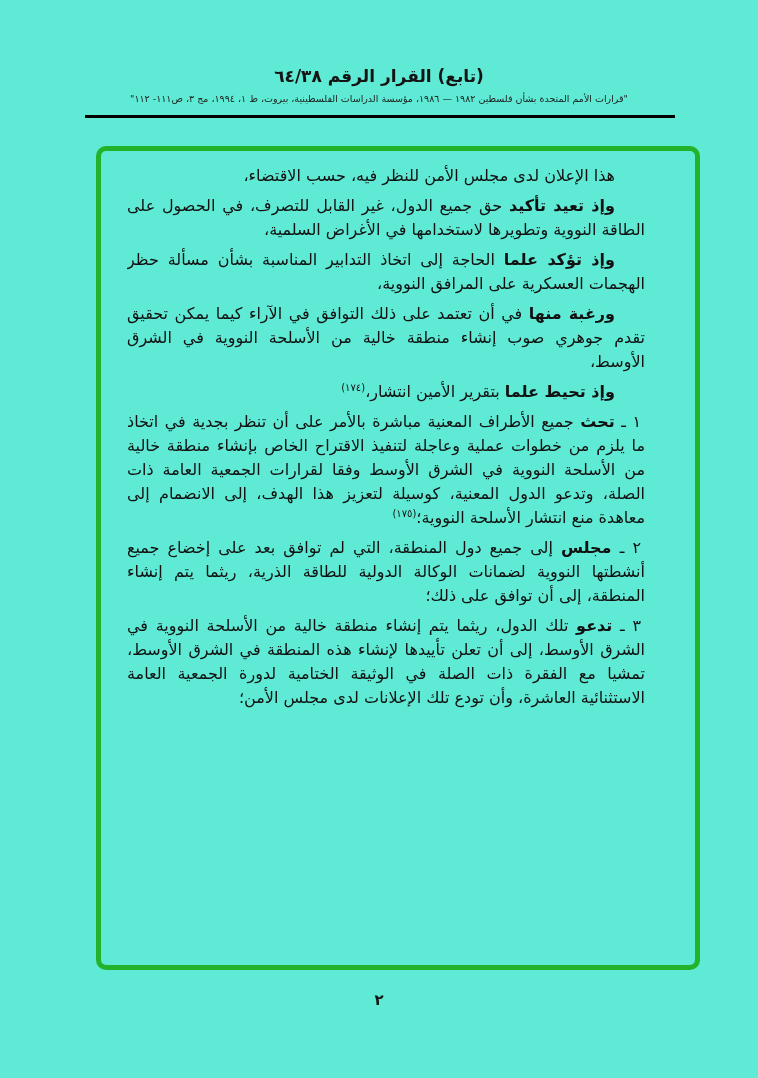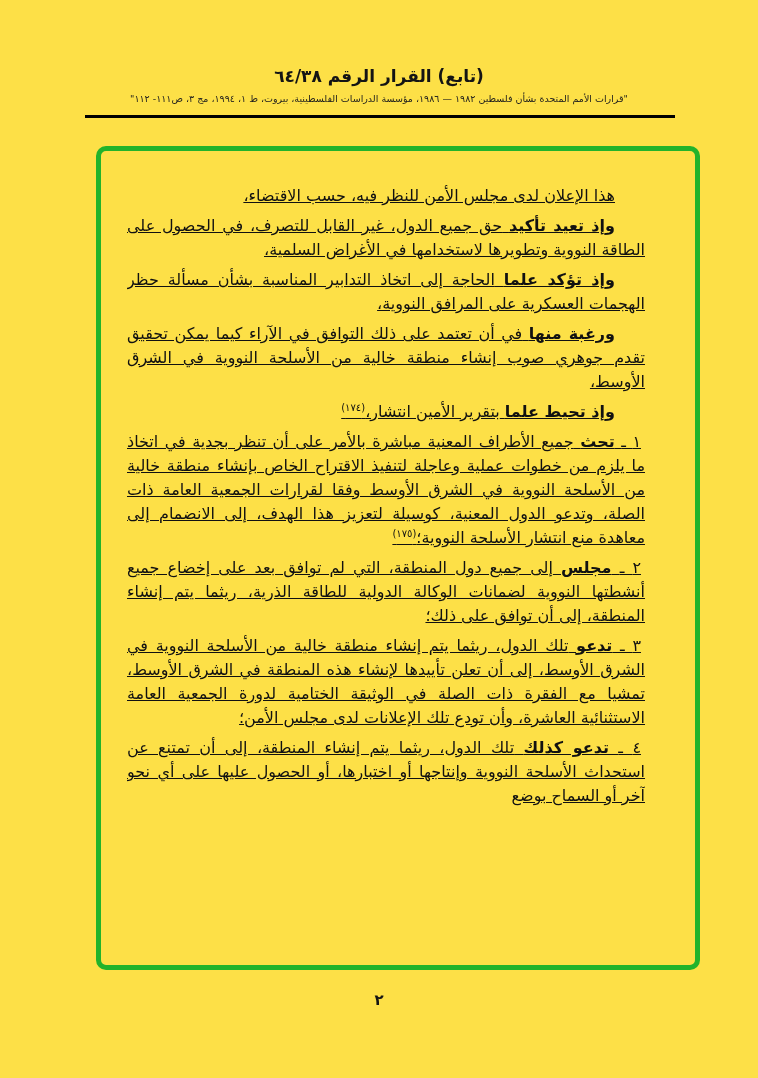--- a/index.html
+++ b/index.html
@@ -5,40 +5,40 @@
   * { box-sizing: border-box; }
   html, body { margin: 0; padding: 0; }
   body {
     width: 758px; height: 1078px;
     background: #ffffff;
     position: relative;
     overflow: hidden;
     font-family: "DejaVu Sans", sans-serif;
     color: #141414;
   }
-  .page { position: absolute; inset: 0; background: #fde047; }
+  .page { position: absolute; inset: 0; background: #5eead4; }
 
   
   .header { position: absolute; top: 66px; left: 0; width: 758px; text-align: center; direction: rtl; }
   .title  { font-size: 17px; font-weight: 700; letter-spacing: 0; }
   .source { font-size: 9.5px; margin-top: 7px; color: #1d1d1d; }
   .header-rule { position: absolute; top: 115px; left: 85px; width: 590px; height: 3px; background: #000; }
 
   
   .frame {
     position: absolute; left: 96px; top: 146px; width: 604px; height: 824px;
     border: 5px solid #22b32b; border-radius: 10px; background: transparent;
   }
 
   
   .content {
-    position: absolute; left: 127px; top: 184px; width: 518px; height: 718px;
+    position: absolute; left: 127px; top: 164px; width: 518px; height: 718px;
     overflow: hidden;
     direction: rtl; text-align: justify;
-    font-size: 16px; line-height: 24px; color: #111; text-decoration: underline;
+    font-size: 16px; line-height: 24px; color: #111;
   }
   .para { margin: 0 0 6px 0; text-indent: 30px; }
   .para.numbered { text-indent: 4px; }
   .pnum { font-weight: 400; }
   .lead { font-weight: 700; }
   sup { font-size: 10px; line-height: 0; }
 
   
   .footnotes { position: absolute; left: 127px; top: 891px; width: 518px; direction: rtl; }
   .fn-rule { width: 84px; height: 1px; background: #000; margin-bottom: 7px; }
@@ -73,19 +73,18 @@
     <p class="para"><span class="pnum"></span><b class="lead">ورغبة منها</b> <span>في أن تعتمد على ذلك التوافق في الآراء كيما يمكن تحقيق تقدم جوهري صوب إنشاء منطقة خالية من الأسلحة النووية في الشرق الأوسط،</span><sup></sup></p>
 
     <p class="para"><span class="pnum"></span><b class="lead">وإذ تحيط علما</b> <span>بتقرير الأمين انتشار،</span><sup>(١٧٤)</sup></p>
 
     <p class="para numbered"><span class="pnum">١ ـ</span> <b class="lead">تحث</b> <span>جميع الأطراف المعنية مباشرة بالأمر على أن تنظر بجدية في اتخاذ ما يلزم من خطوات عملية وعاجلة لتنفيذ الاقتراح الخاص بإنشاء منطقة خالية من الأسلحة النووية في الشرق الأوسط وفقا لقرارات الجمعية العامة ذات الصلة، وتدعو الدول المعنية، كوسيلة لتعزيز هذا الهدف، إلى الانضمام إلى معاهدة منع انتشار الأسلحة النووية؛</span><sup>(١٧٥)</sup></p>
 
     <p class="para numbered"><span class="pnum">٢ ـ</span> <b class="lead">مجلس</b> <span>إلى جميع دول المنطقة، التي لم توافق بعد على إخضاع جميع أنشطتها النووية لضمانات الوكالة الدولية للطاقة الذرية، ريثما يتم إنشاء المنطقة، إلى أن توافق على ذلك؛</span><sup></sup></p>
 
     <p class="para numbered"><span class="pnum">٣ ـ</span> <b class="lead">تدعو</b> <span>تلك الدول، ريثما يتم إنشاء منطقة خالية من الأسلحة النووية في الشرق الأوسط، إلى أن تعلن تأييدها لإنشاء هذه المنطقة في الشرق الأوسط، تمشيا مع الفقرة ذات الصلة في الوثيقة الختامية لدورة الجمعية العامة الاستثنائية العاشرة، وأن تودع تلك الإعلانات لدى مجلس الأمن؛</span><sup></sup></p>
 
-    <p class="para numbered"><span class="pnum">٤ ـ</span> <b class="lead">تدعو كذلك</b> <span>تلك الدول، ريثما يتم إنشاء المنطقة، إلى أن تمتنع عن استحداث الأسلحة النووية وإنتاجها أو اختبارها، أو الحصول عليها على أي نحو آخر أو السماح بوضع</span><sup></sup></p>
   </div>
 
 
   <div class="page-number">٢</div>
 
 </div>
 
 </body></html>

